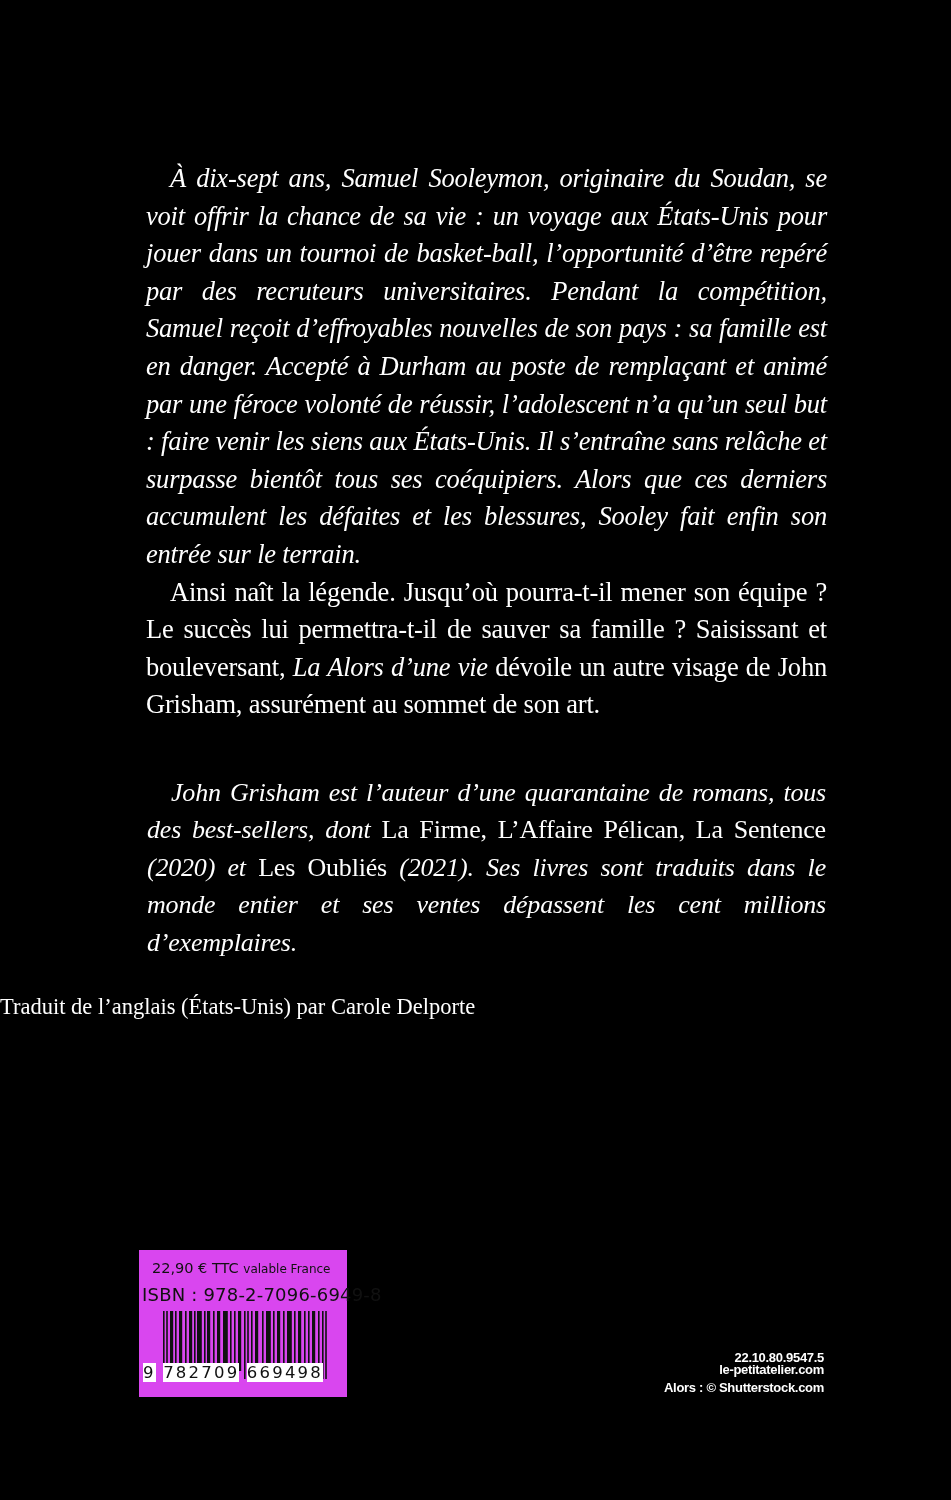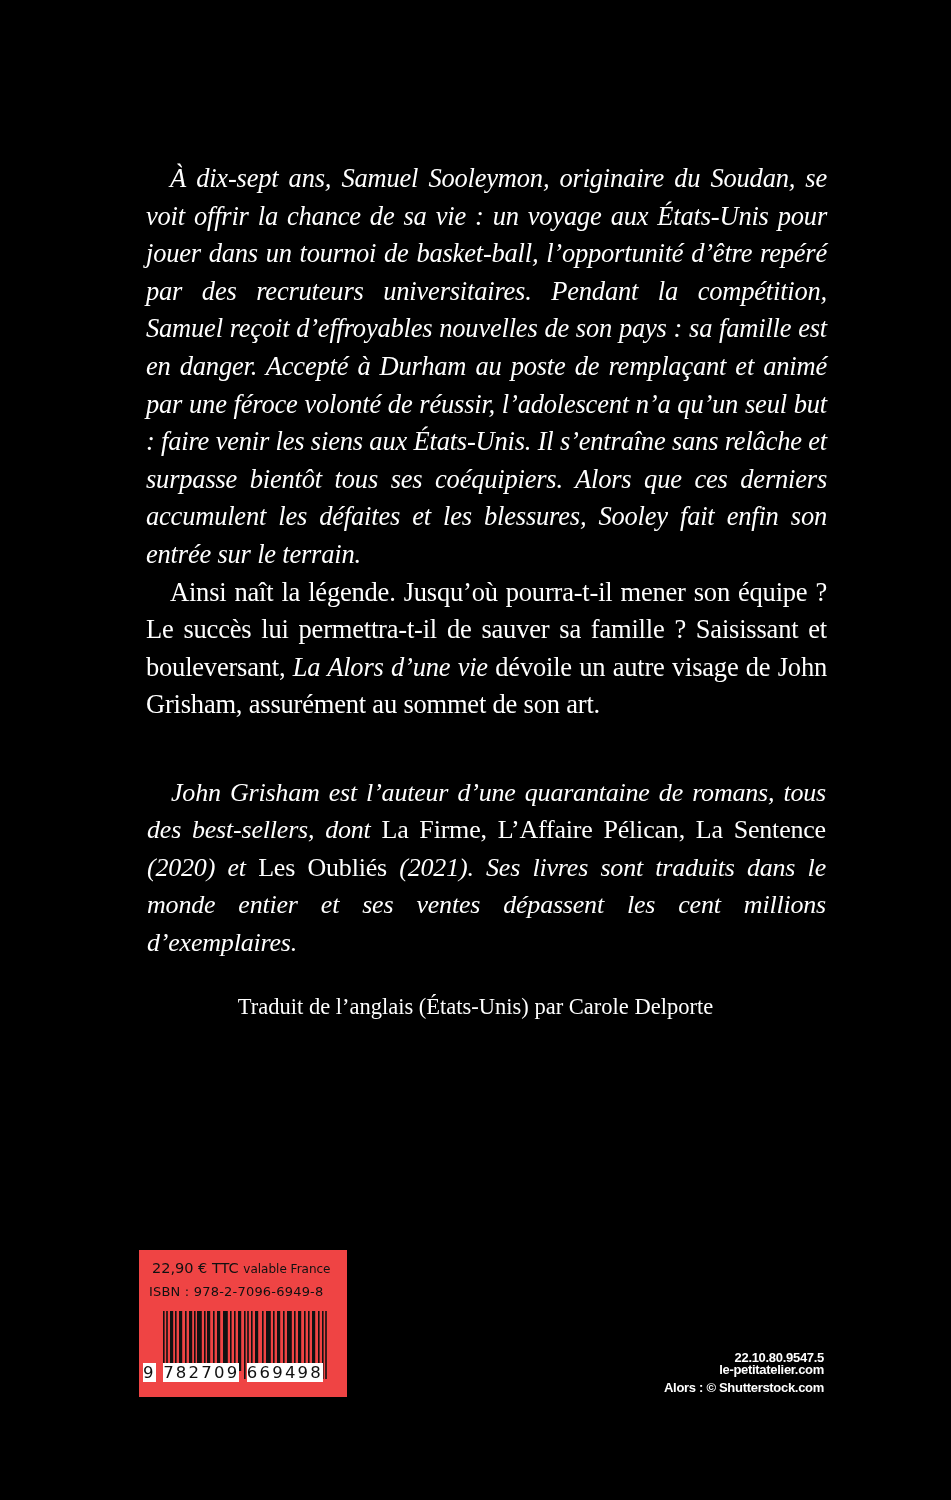--- a/index.html
+++ b/index.html
@@ -14,31 +14,31 @@
   .blurb p.first { text-indent: 24px; font-style: italic; }
   .bio {
     position: absolute; left: 146px; top: 773px; width: 681px;
     font-family: "Liberation Serif", "DejaVu Serif", serif;
     font-size: 26px; line-height: 37.4px; text-align: justify;
     font-style: italic; letter-spacing: -0.2px;
   }
   .bio p { margin: 1px; text-indent: 24px; }
   .bio .roman { font-style: normal; }
   .translator {
-    position: absolute; left: 0; width: 951px; top: 994px; text-align: center;
+    position: absolute; left: 0; width: 951px; top: 994px; text-align: left;
     font-family: "Liberation Serif", "DejaVu Serif", serif; font-size: 22.5px;
   }
   .price-box {
     position: absolute; left: 139px; top: 1250px; width: 208px; height: 147px;
-    background: #ef4444; color: #111; box-sizing: border-box;
+    background: #d946ef; color: #111; box-sizing: border-box;
     font-family: "DejaVu Sans", sans-serif;
   }
   .price-line { position: absolute; left: 13px; top: 10px; font-size: 14.5px; white-space: nowrap; }
   .price-line .small { font-size: 12px; }
-  .isbn-line { position: absolute; left: 10px; top: 34px; font-size: 13px; white-space: nowrap; letter-spacing: 0.2px; }
+  .isbn-line { position: absolute; left: 3px; top: 34px; font-size: 18px; white-space: nowrap; letter-spacing: 0.2px; }
   .barcode { position: absolute; left: 24px; top: 61px; width: 168px; height: 68px; }
   .barcode-digits {
     position: absolute; left: 4px; top: 113px; width: 200px;
     font-size: 16.5px; letter-spacing: 2.2px; white-space: nowrap; color: #111;
   }
   .barcode-digits span { background: #fff; }
   .right-info {
     position: absolute; right: 127px; text-align: right;
     font-family: "Liberation Sans", "DejaVu Sans", sans-serif; font-weight: bold;
     font-size: 13px; letter-spacing: -0.3px;

